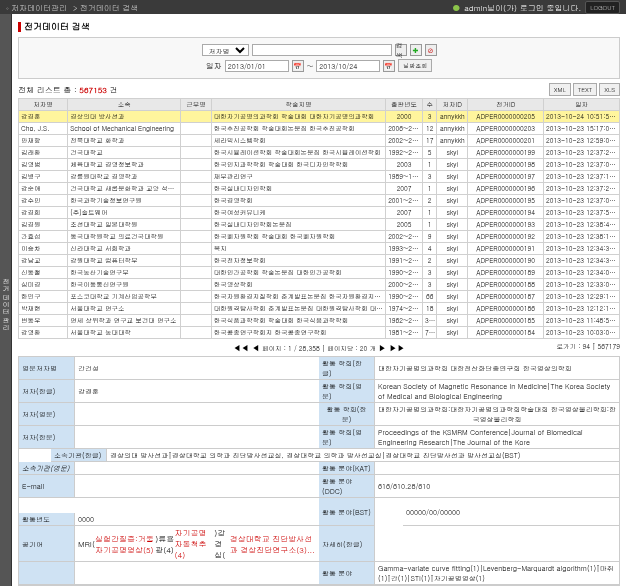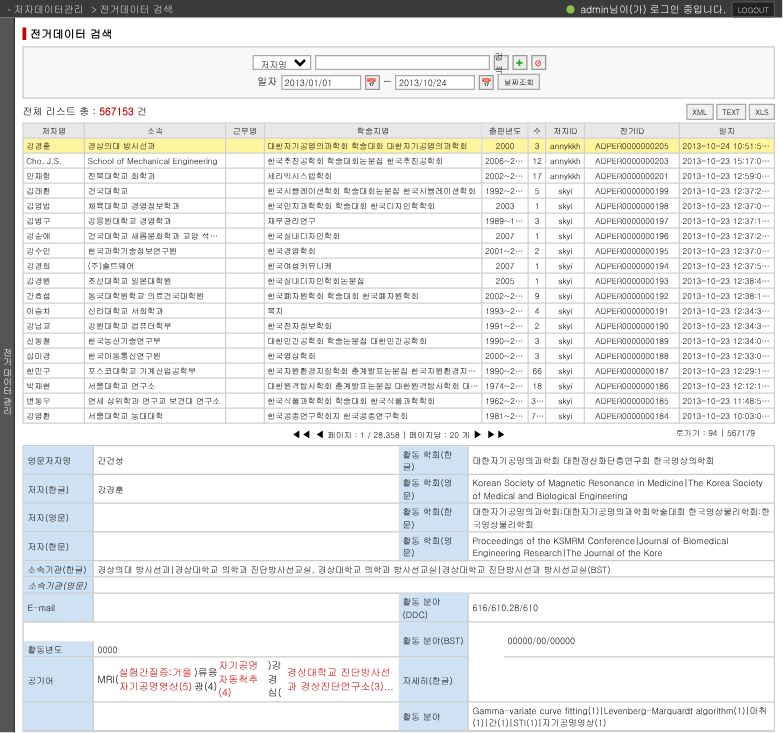--- a/index.html
+++ b/index.html
@@ -27,21 +27,21 @@
 .list-hdr{display:flex;justify-content:space-between;align-items:center;margin:4px 0 2px}
 .list-hdr .cnt{font-size:8px}
 .list-hdr .cnt .num{color:#c00;font-weight:bold}
 .list-hdr .btns{display:flex;gap:2px}
 .mini-btn{border:1px solid #aaa;background:#f0f0f0;padding:1px 4px;font-size:6px}
 table.grid{width:100%;border-collapse:collapse;table-layout:fixed}
 table.grid th,table.grid td{border:1px solid #d0d0d0;padding:1px 2px;font-size:6.5px;white-space:nowrap;overflow:hidden;text-overflow:ellipsis;height:11px}
 table.grid th{background:#e8e8e8;font-weight:normal;text-align:center}
 table.grid tr.hl td{background:#fff59d}
 table.grid td.c{text-align:center}
-.pager{text-align:center;font-size:7px;margin:3px 16px;position:relative}
+.pager{text-align:center;font-size:7px;margin:3px 0;position:relative}
 .pager .info{font-size:6.5px}
 .pager .goto{position:absolute;right:0;top:0;font-size:6.5px}
 .detail{border:1px solid #ccc;margin:2px 0}
 .detail-row{display:flex;min-height:12px}
 .detail-row .lbl{width:56px;background:#cfe2f3;border-right:1px solid #ccc;border-bottom:1px solid #ccc;padding:1px 3px;font-size:7px;display:flex;align-items:center}
 .detail-row .val{flex:1;border-bottom:1px solid #ccc;padding:1px 3px;font-size:7px;display:flex;align-items:center;overflow:hidden}
 .detail-row.half{width:50%}
 .detail-flex{display:flex}
 .txt-red{color:#c00}
 </style>
@@ -362,44 +362,48 @@
           <div class="detail-row half" style="flex: 1 1 0%;">
             <div class="lbl">활동 학회(영문)</div>
             <div class="val">Korean Society of Magnetic Resonance in Medicine|The Korea Society of Medical and Biological Engineering</div>
           </div>
         </div>
         <div class="detail-flex">
           <div class="detail-row half" style="flex: 1 1 0%;">
             <div class="lbl">저자(영문)</div>
             <div class="val"></div>
           </div>
-          <div class="detail-row half" style="flex: 1 1 0%;">
+          <div class="detail-row half" style="flex: 1 1 0%; text-align: center;">
             <div class="lbl">활동 학회(한문)</div>
             <div class="val">대한자기공명의과학회:대한자기공명의과학회학술대회 한국영상물리학회:한국영상물리학회</div>
           </div>
         </div>
         <div class="detail-flex">
           <div class="detail-row half" style="flex: 1 1 0%; justify-content: flex-end;">
             <div class="lbl">저자(한문)</div>
             <div class="val"></div>
           </div>
           <div class="detail-row half" style="flex: 1 1 0%;">
             <div class="lbl">활동 학회(영문)</div>
             <div class="val">Proceedings of the KSMRM Conference|Journal of Biomedical Engineering Research|The Journal of the Kore</div>
           </div>
         </div>
         <div class="detail-flex">
-          <div class="detail-row" style="flex: 1 1 0%;">
+          <div class="detail-row" style="flex: 1 1 0%; padding-left: 32px;">
             <div class="lbl">소속기관(한글)</div>
             <div class="val">경상의대 방사선과|경상대학교 의학과 진단방사선교실, 경상대학교 의학과 방사선교실|경상대학교 진단방사선과 방사선교실(BST)</div>
           </div>
         </div>
         <div class="detail-flex">
           <div class="detail-row half" style="flex: 1 1 0%; font-style: italic;">
             <div class="lbl">소속기관(영문)</div>
+            <div class="val"></div>
+          </div>
+          <div class="detail-row half" style="flex: 1 1 0%;">
+            <div class="lbl">활동 분야(KAT)</div>
             <div class="val"></div>
           </div>
         </div>
         <div class="detail-flex">
           <div class="detail-row half" style="flex: 1 1 0%;">
             <div class="lbl">E-mail</div>
             <div class="val"></div>
           </div>
           <div class="detail-row half" style="flex: 1 1 0%;">
             <div class="lbl">활동 분야(DDC)</div>

